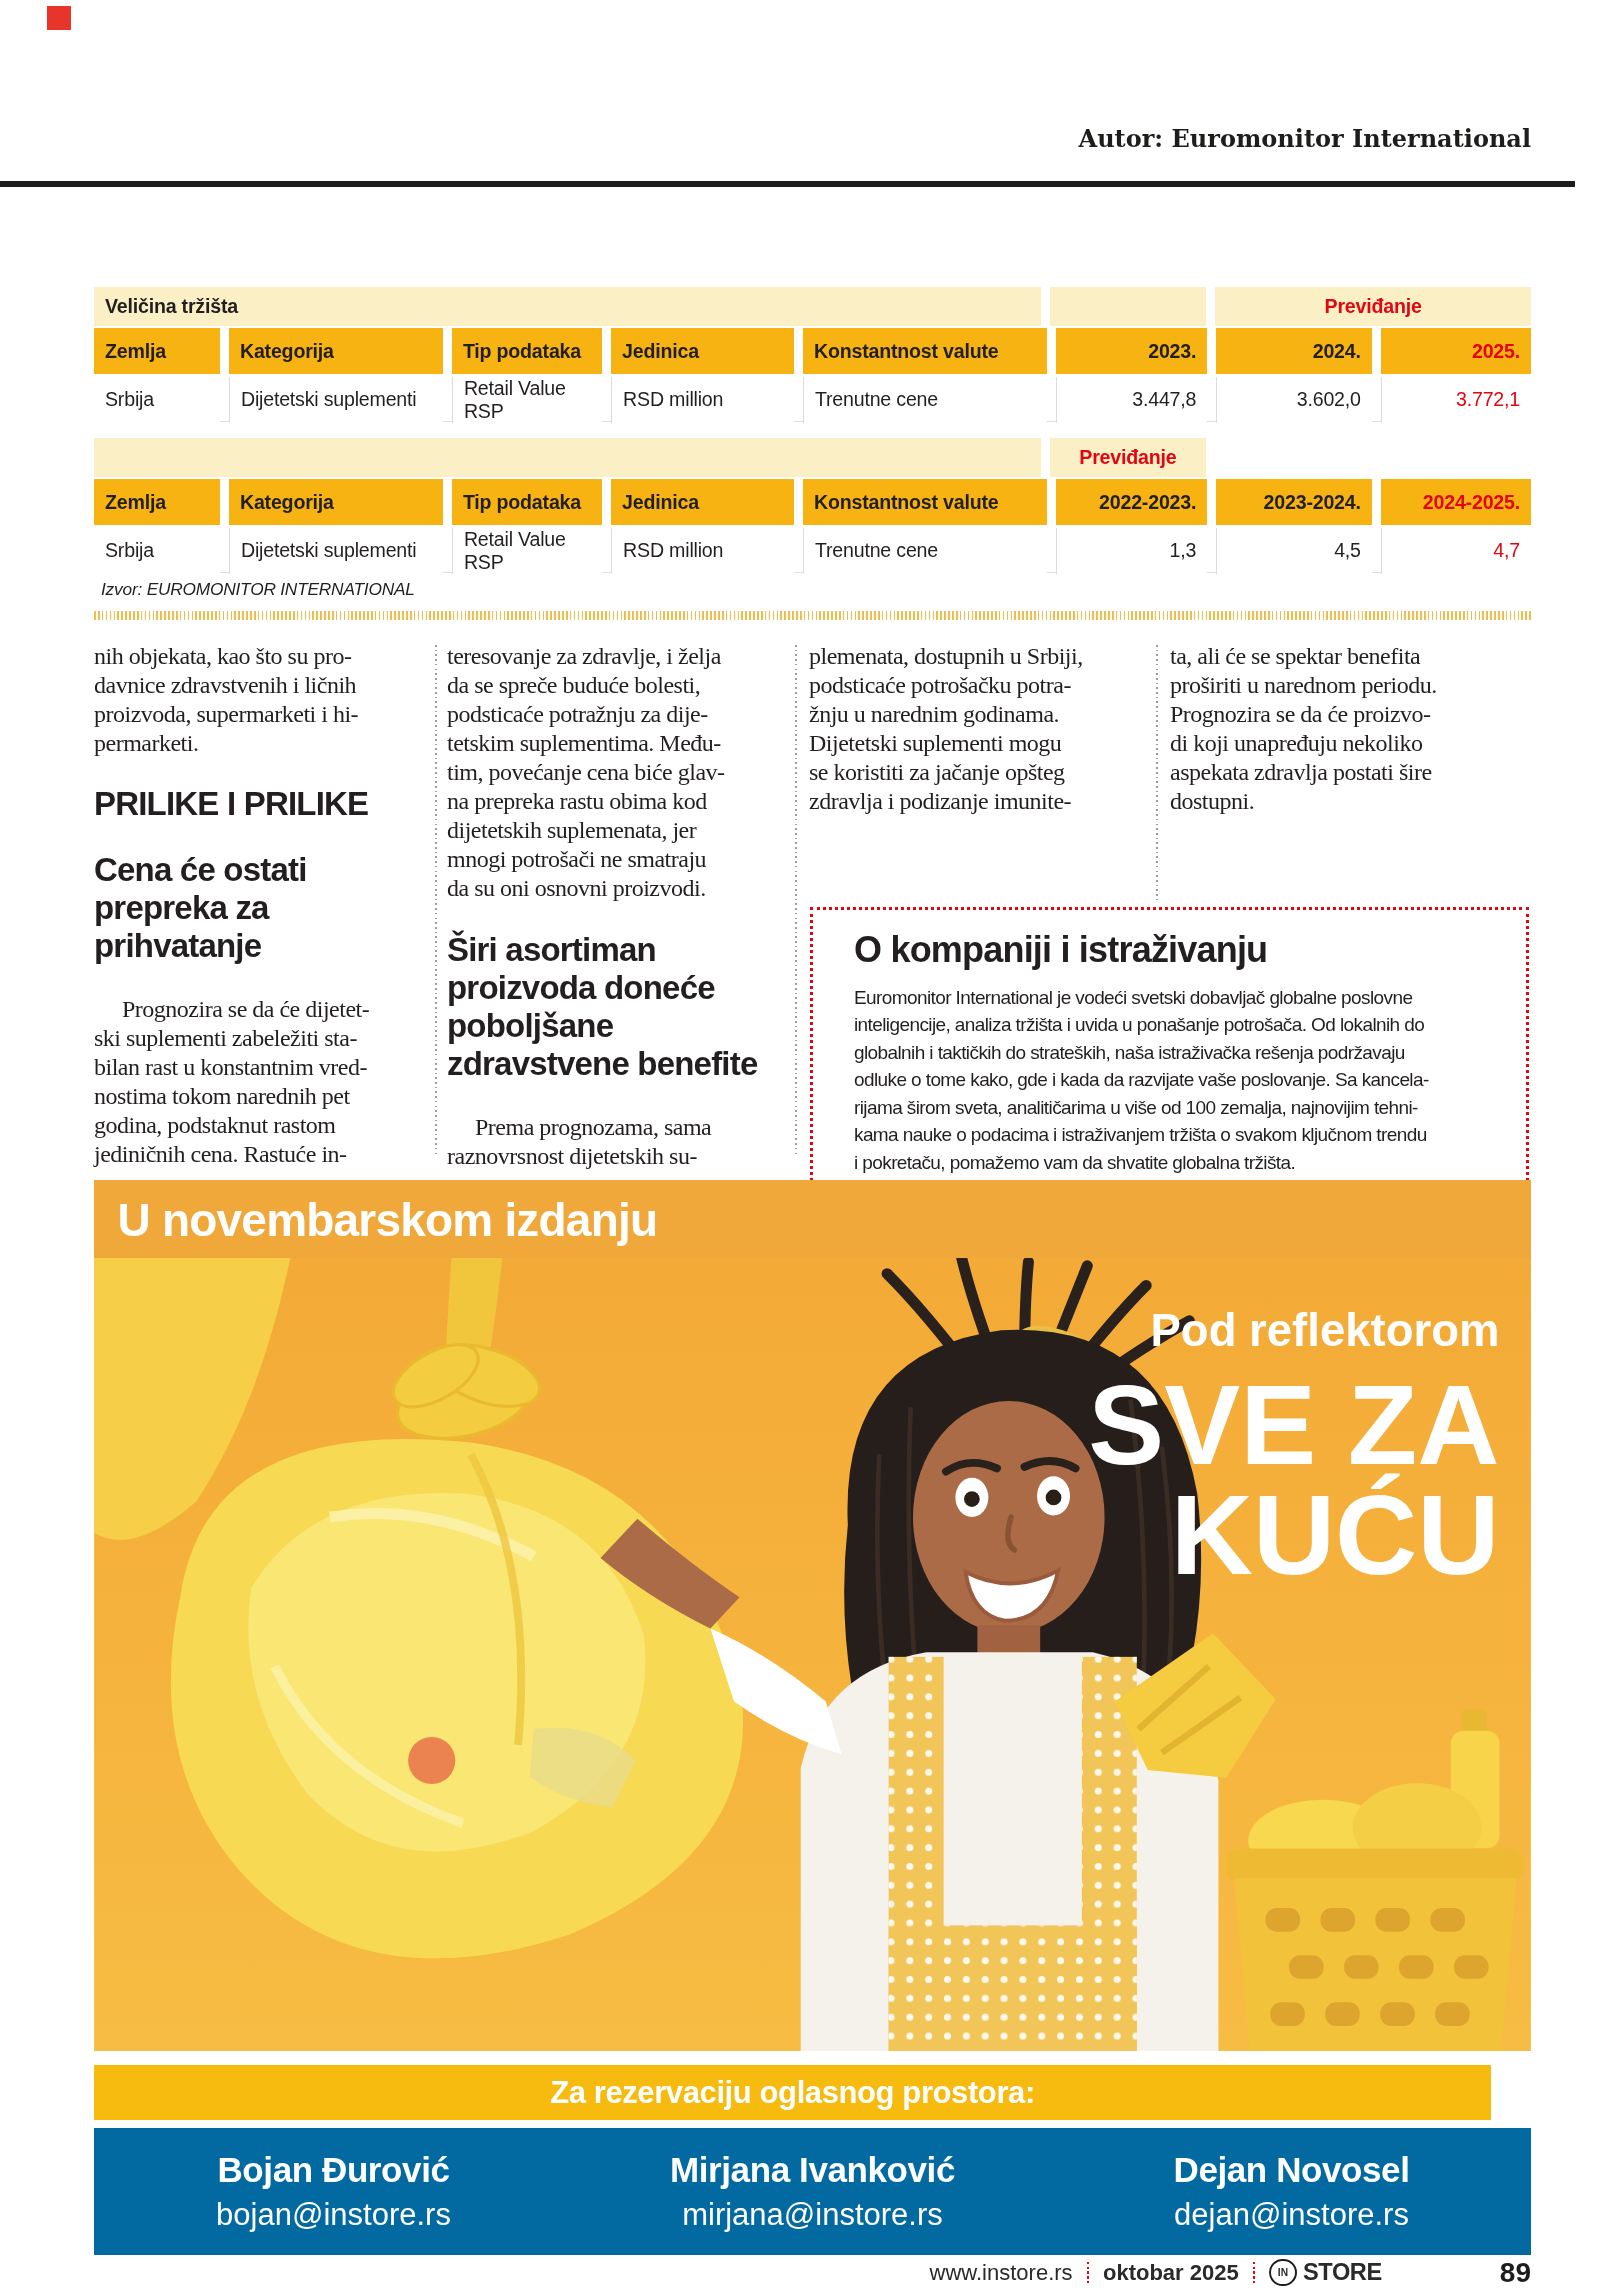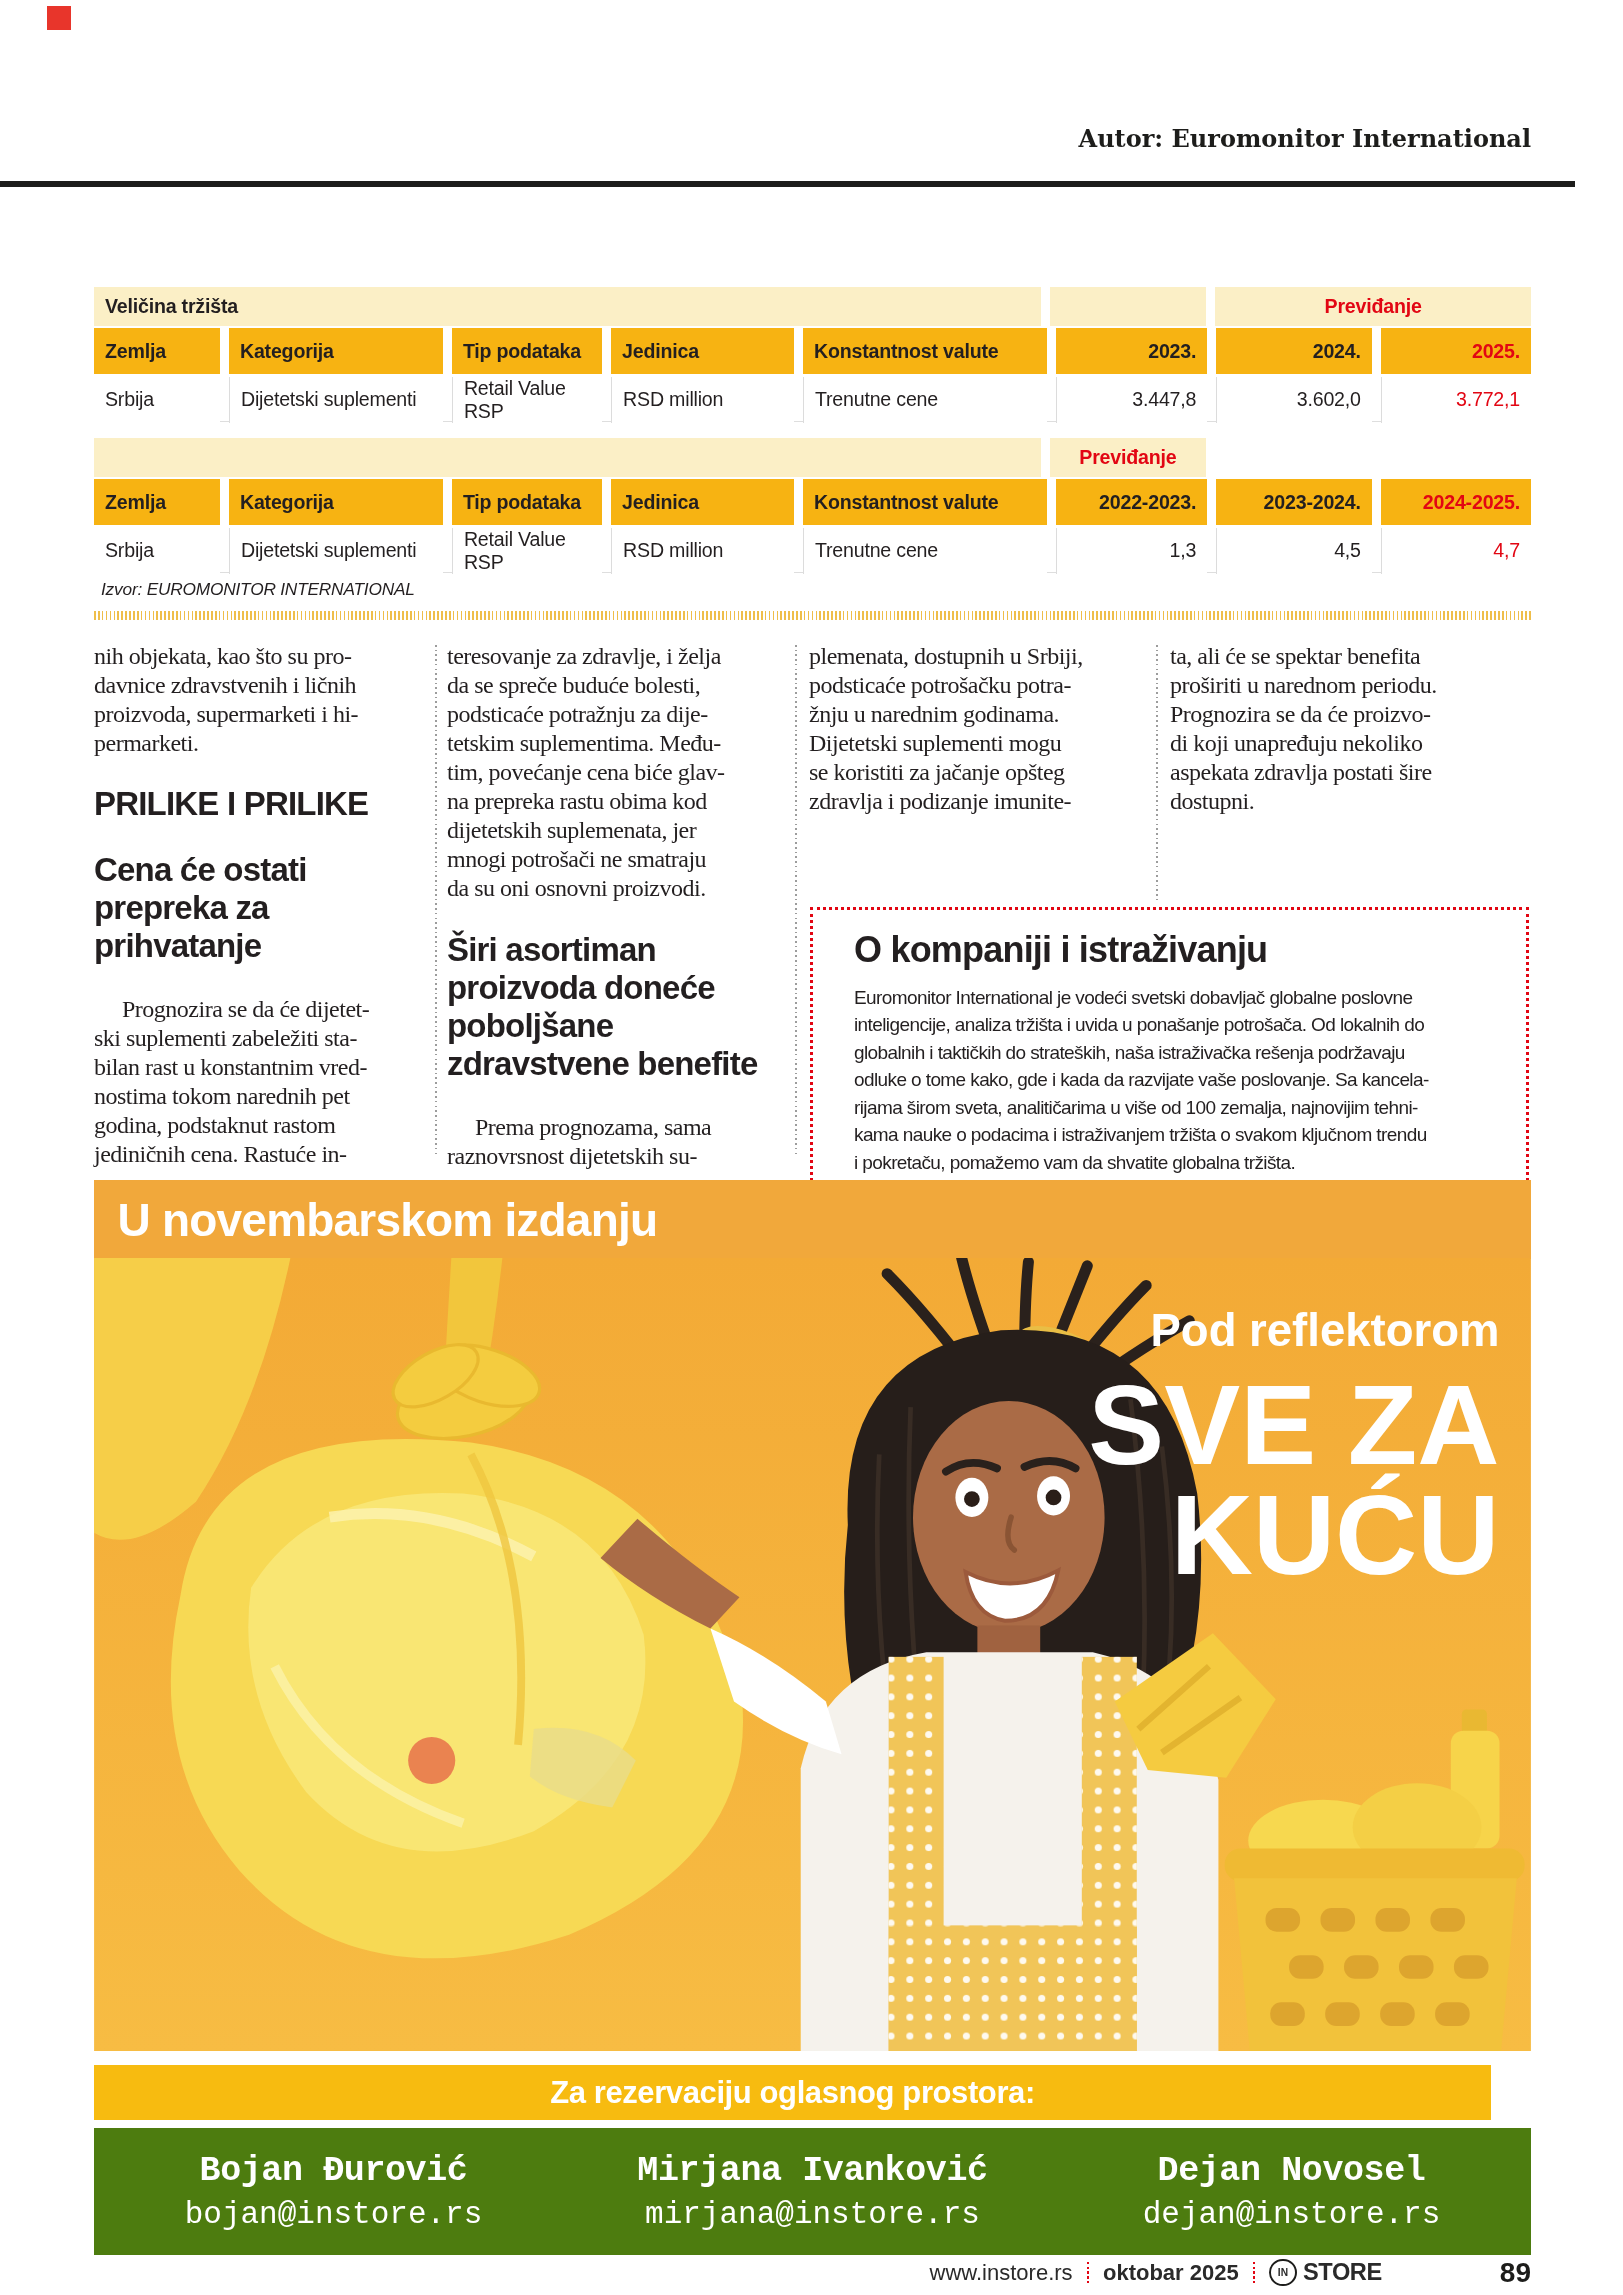--- a/index.html
+++ b/index.html
@@ -56,22 +56,22 @@
 
   
   .promo-banner{position:absolute;left:94px;top:1180px;width:1437px;height:79px;background:#f1a83b;
       display:flex;align-items:center;padding-left:23.6px;box-sizing:border-box;}
   .promo-banner span{color:#ffffff;font-weight:bold;font-size:46px;letter-spacing:-0.8px;}
   .promo-photo{position:absolute;left:94px;top:1258px;}
 
   .bar1{position:absolute;left:94px;top:2065px;width:1397px;height:55px;background:#f7bb10;
       display:flex;align-items:center;justify-content:center;}
   .bar1 span{color:#ffffff;font-weight:bold;font-size:31px;letter-spacing:-0.4px;}
-  .bar2{position:absolute;left:94px;top:2128px;width:1437px;height:127px;background:#4d7c0f;
-      display:flex;align-items:center;font-family:Liberation Mono, monospace;}
+  .bar2{position:absolute;left:94px;top:2128px;width:1437px;height:127px;background:#0369a1;
+      display:flex;align-items:center;}
   .contact{flex:1;text-align:center;color:#ffffff;}
   .cname{font-size:35px;font-weight:bold;letter-spacing:-0.4px;}
   .cemail{font-size:31px;margin-top:6.3px;}
 
   
   .footer{position:absolute;left:94px;top:2255px;width:1437px;height:35px;
       display:flex;align-items:center;justify-content:flex-end;font-size:22px;color:#2a2a2a;}
   .fsep{width:2.4px;height:22px;margin:0 14px;
       background:repeating-linear-gradient(180deg,#e20613 0 2.4px,rgba(0,0,0,0) 2.4px 4.7px);}
   .fbold{font-weight:bold;}

